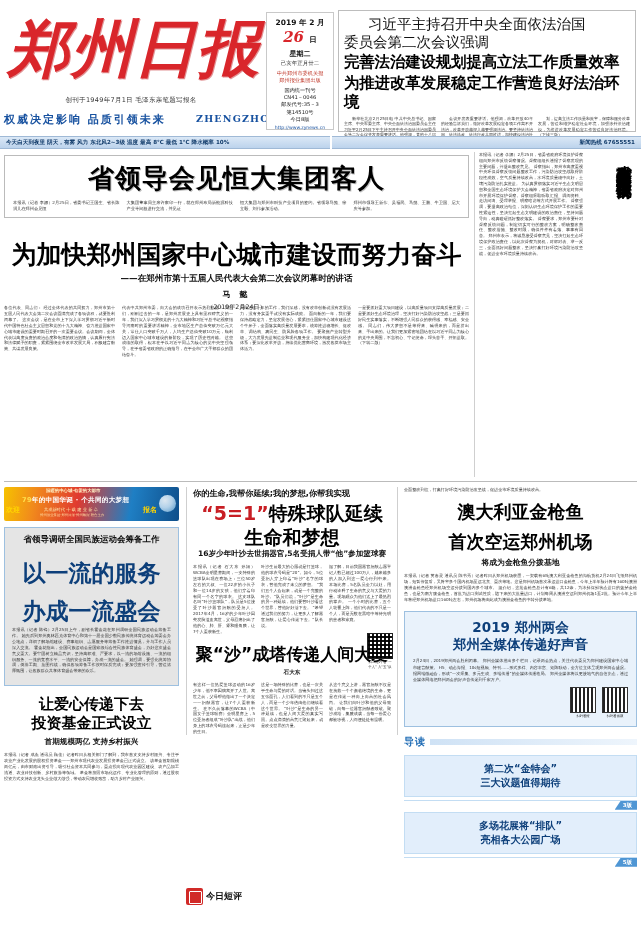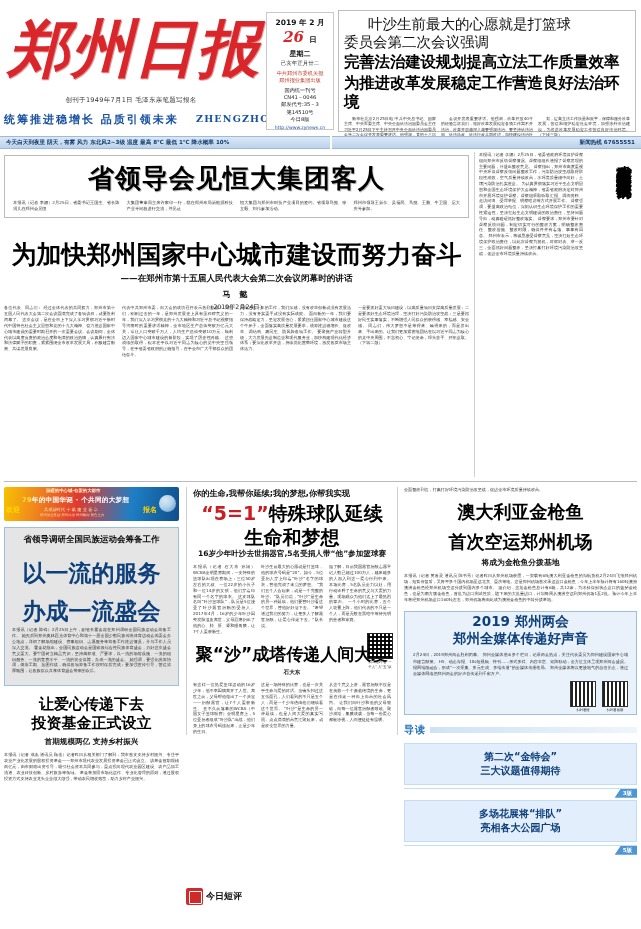--- a/index.html
+++ b/index.html
@@ -172,21 +172,21 @@
     border:1.6px solid #fff;border-radius:1px;}
   .tc-text{font-size:9px;font-weight:bold;color:#111;}
 
   
   .lr{position:absolute;left:404px;top:487px;width:233px;}
   .lr-top{font-size:4.1px;line-height:5.9px;color:#333;text-align:justify;}
   .lr-head{text-align:center;font-size:18px;font-weight:bold;line-height:22px;color:#000;margin-top:8px;}
   .lr-sub{text-align:center;font-size:7.8px;font-weight:bold;margin-top:4px;}
   .lr-body{font-size:4.1px;line-height:5.9px;color:#333;text-align:justify;margin-top:5px;}
 
-  .promo{margin-top:9px;border:1px solid #9dc0e0;background:#e9f2fb;padding:1px 8px;}
+  .promo{margin-top:9px;border:1px solid #9dc0e0;background:#e9f2fb;padding:7px 8px;}
   .promo-h1{text-align:center;font-size:13.5px;font-weight:bold;color:#0d3f7a;line-height:17px;}
   .promo-h2{text-align:center;font-size:13.5px;font-weight:bold;color:#0d3f7a;line-height:17px;}
   .promo-body{font-size:4.1px;line-height:6.2px;color:#333;margin-top:5px;text-align:justify;}
   .promo-qrs{display:flex;gap:6px;justify-content:flex-end;margin-top:4px;}
   .promo-qr{width:26px;text-align:center;}
   .promo-qr .q{width:24px;height:24px;border:1px solid #333;background:
       repeating-linear-gradient(90deg,#222 0 2px,#fff 2px 4px),
       repeating-linear-gradient(0deg,#222 0 2px,#fff 2px 4px);}
   .promo-qr .c{font-size:3.3px;line-height:4.4px;color:#222;margin-top:1px;}
 
@@ -206,21 +206,21 @@
 </head>
 <body>
 
 <div class="page">
 
   <div class="masthead">
 
     <div class="logo-zone">
       <div class="logo-chars">郑州日报</div>
       <div class="logo-sub">创刊于1949年7月1日  毛泽东亲笔题写报名</div>
-      <div class="logo-slogan">统筹推进稳增长  品质引领未来</div>
+      <div class="logo-slogan">权威决定影响  品质引领未来</div>
       <div class="logo-en">ZHENGZHOU DAILY</div>
     </div>
 
     <div class="datebox">
       <div class="dline1">2019 年 2 月</div>
       <div class="dday"><span>26</span> <span class="cn">日</span></div>
       <div class="dweek">星期二</div>
       <div class="dlunar">己亥年正月廿二</div>
       <div class="dorg">
         <div>中共郑州市委机关报</div>
@@ -231,21 +231,21 @@
         <div>CN41－0046</div>
         <div>邮发代号:35－3</div>
         <div>第14510号</div>
         <div>今日8版</div>
       </div>
       <div class="durl">http://www.zynews.cn</div>
     </div>
 
     <div class="top-news">
       <div class="tn-kicker">
-        <span class="l1">叶沙生前最大的心愿就是打篮球</span>
+        <span class="l1">习近平主持召开中央全面依法治国</span>
         <span>委员会第二次会议强调</span>
       </div>
       <div class="tn-head">完善法治建设规划提高立法工作质量效率</div>
       <div class="tn-head">为推进改革发展稳定工作营造良好法治环境</div>
       <div class="tn-cols">
         <div class="tn-col">
             <span class="indent">新华社北京2月25日电 中共中央总书记、国家主席、中央军委主席、中央全面依法治国委员会主任习近平2月25日下午主持召开中央全面依法治国委员会第二次会议并发表重要讲话。他强调，党的十八届四中全会以来，全面依法治国取得重大进展，法治建设迈出重大步伐。</span>
           </div>
         <div class="tn-col">
             <span class="indent">会议开发表重要讲话。他强调，改革开放40年的经验告诉我们，做好改革发展稳定各项工作离不开法治，改革开放越深入越要强调法治。要坚持依法治国、依法执政、依法行政共同推进，加快建设法治社会、法治政府、法治国家。</span>

